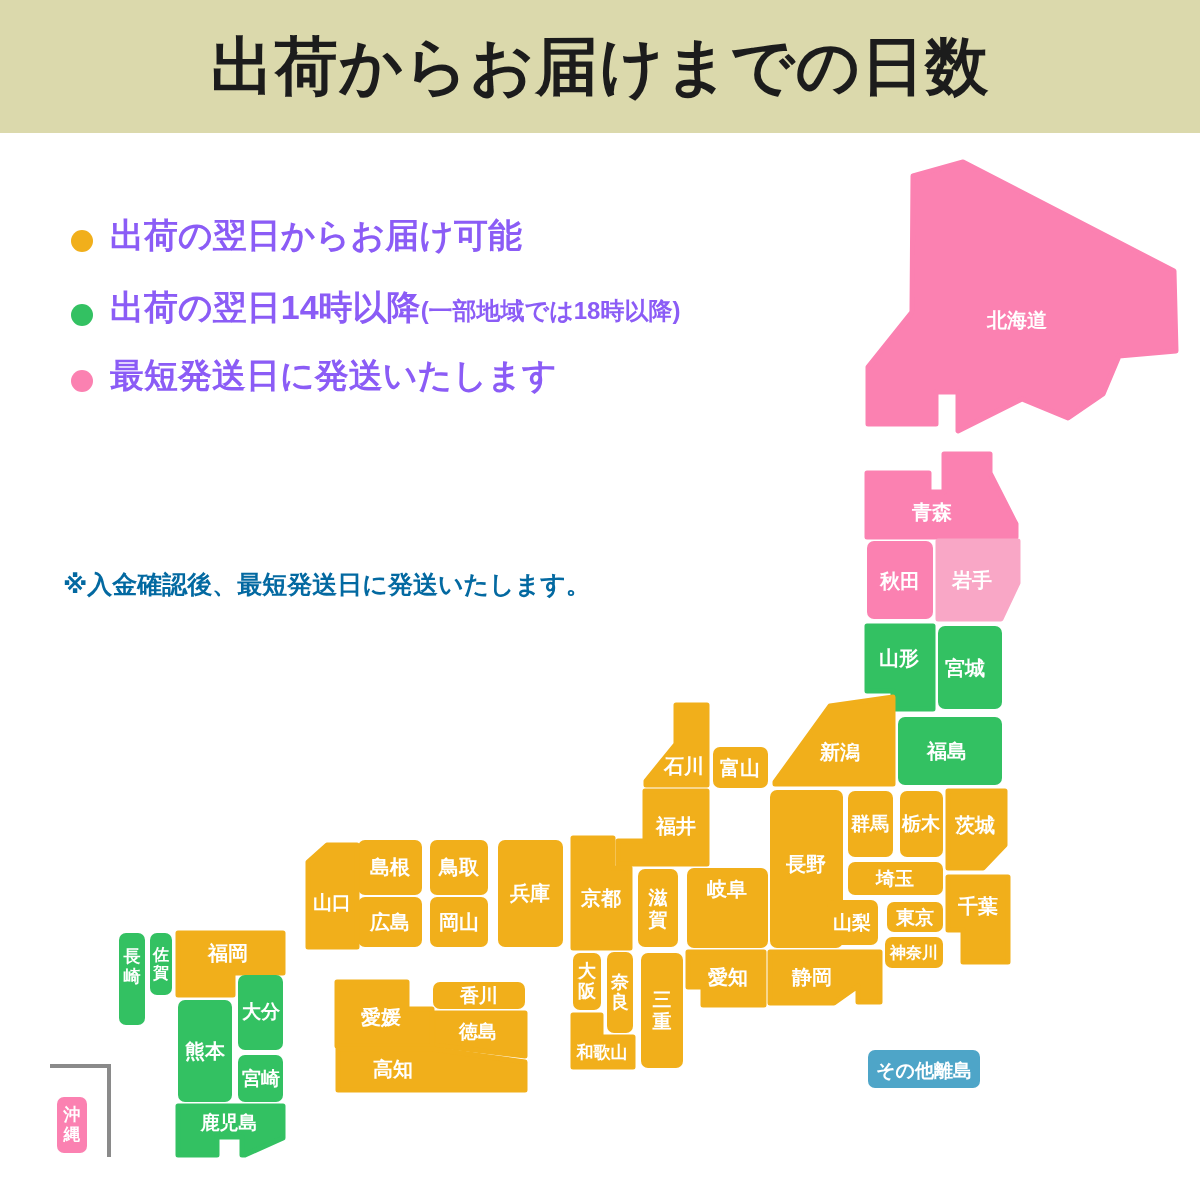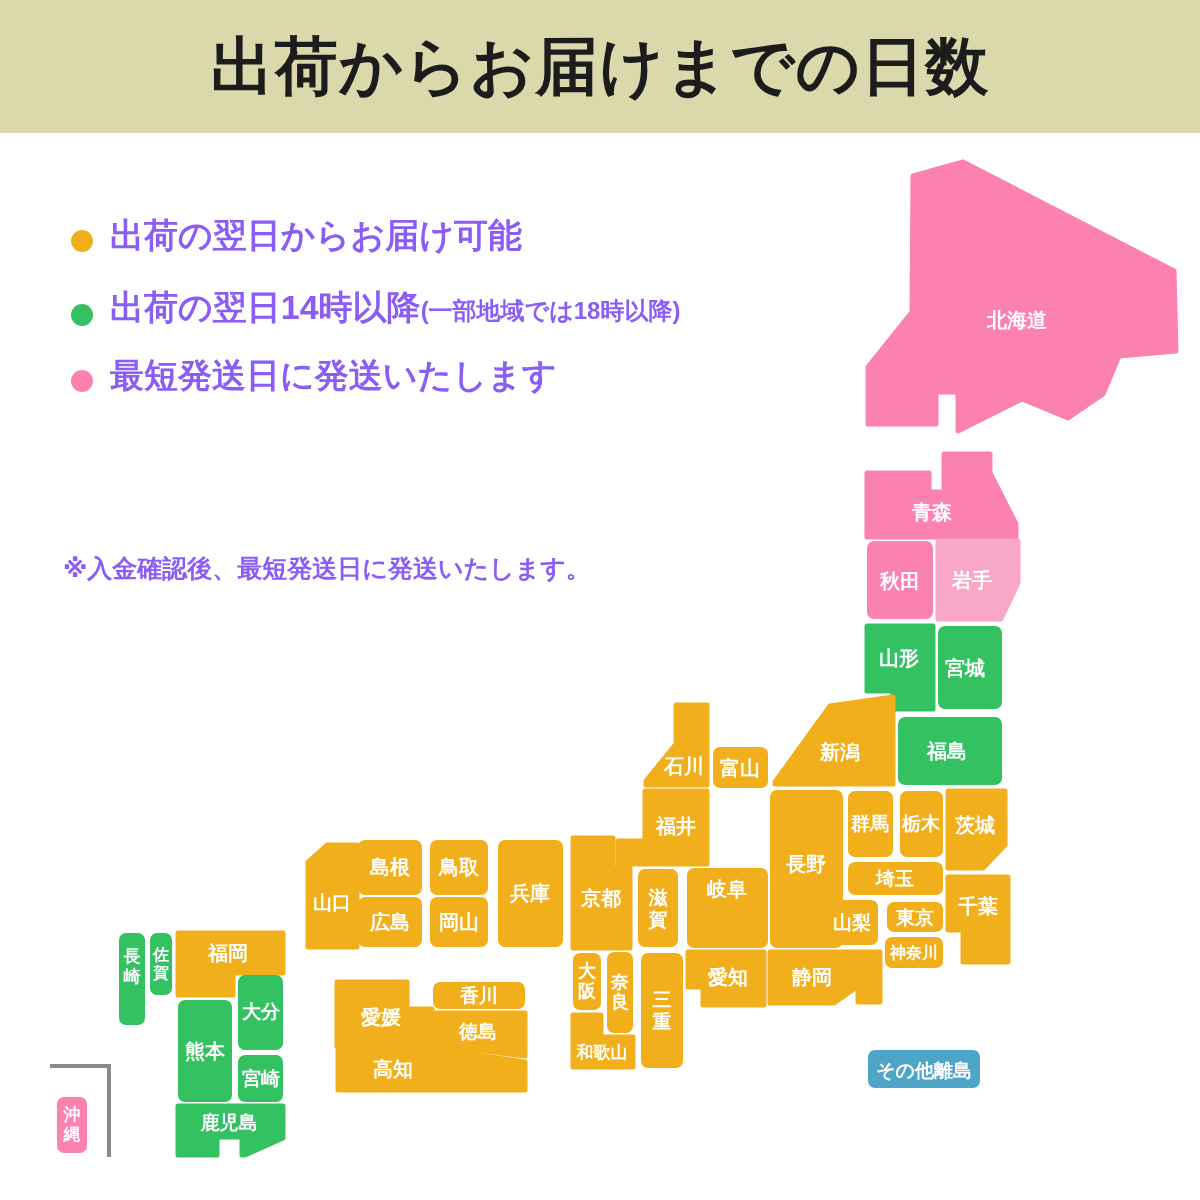--- a/index.html
+++ b/index.html
@@ -6,21 +6,21 @@
   .page{position:relative;width:1200px;height:1200px;background:#ffffff;overflow:hidden;
         font-family:"Liberation Sans","DejaVu Sans",sans-serif;}
   .header{position:absolute;top:0;left:0;width:1200px;height:133px;
           display:flex;align-items:center;justify-content:center;}
   .title{margin:0;font-family:"Liberation Serif","DejaVu Serif",serif;
          font-size:63px;font-weight:600;letter-spacing:1px;}
   .lrow{position:absolute;left:71px;display:flex;align-items:center;
         color:#8b5cf6;font-weight:bold;font-size:34px;line-height:46px;white-space:nowrap;}
   .dot{width:22px;height:22px;border-radius:50%;margin:12px 17px 0 0;flex:none;}
   .lsmall{font-size:24px;}
-  .note{position:absolute;left:63px;font-size:25px;font-weight:600;color:#8b5cf6;white-space:nowrap;}
+  .note{position:absolute;left:63px;font-size:25px;font-weight:600;color:#0369a1;white-space:nowrap;margin-top:16px;}
   #map{position:absolute;left:0;top:0;width:1200px;height:1200px;}
   #map text{font-weight:bold;fill:#ffffff;text-anchor:middle;dominant-baseline:central;
             font-family:"Liberation Sans","DejaVu Sans",sans-serif;}
 </style>
 </head>
 <body>
 
 <div class="page">
 
   <svg id="map" viewBox="0 0 1200 1200">

